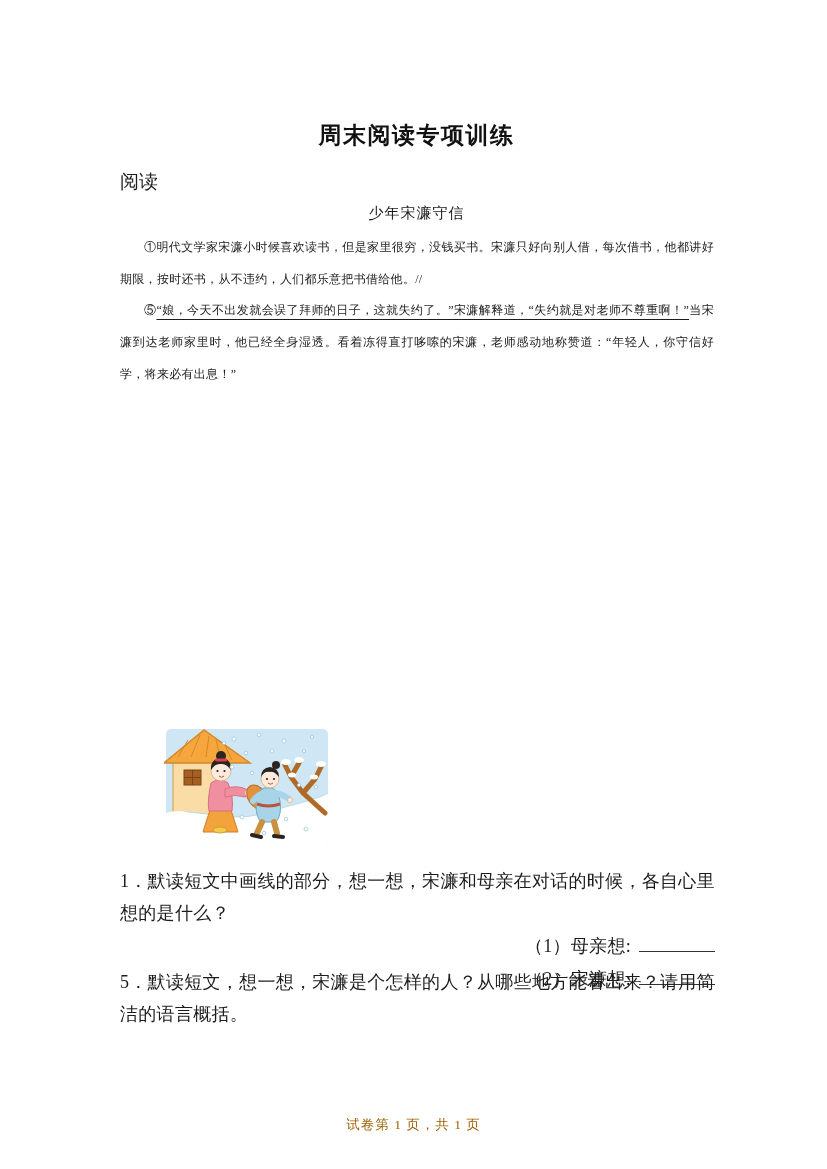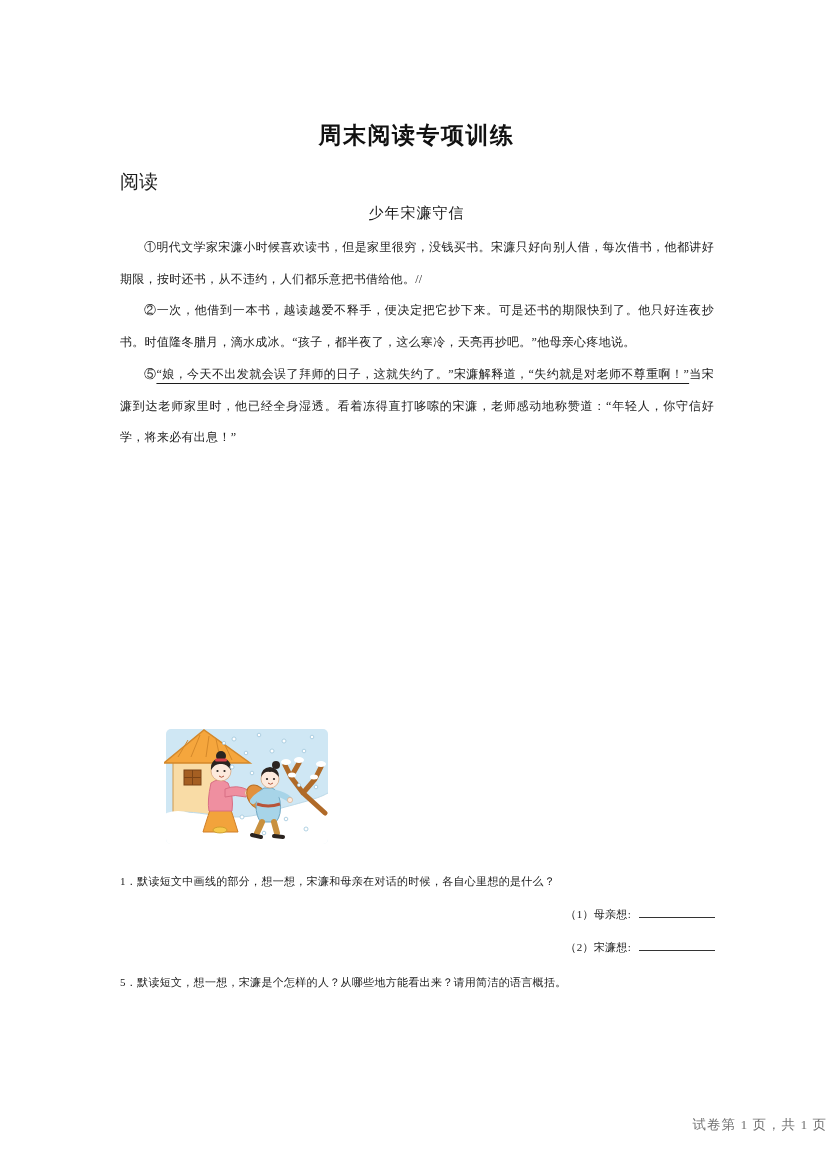--- a/index.html
+++ b/index.html
@@ -33,51 +33,50 @@
     text-decoration:underline;
     text-underline-offset:5px;
     text-decoration-thickness:1px;
   }
   .illustration {
     position:absolute; top:727px; left:164px; width:166px; height:120px;
     display:block;
   }
   .q-block {
     position:absolute; left:120px; width:595px;
-    font-family:"Liberation Serif", serif; font-size:11px;
+    font-family:"Liberation Serif", serif; font-size:18px;
     line-height:32px; letter-spacing:0.3px;
   }
   #q1 { top:865px; }
   #q2 { top:966px; }
   .q-sub { margin-top:1px; padding-left:4px;text-align:right; }
   .blank {
     display:inline-block; width:76px; height:15px;
     border-bottom:1.5px solid #333; margin-left:8px;
     vertical-align:baseline;
   }
   .footer {
     position:absolute; top:1116px; left:0; width:827px;
-    text-align:right; font-family:"Liberation Serif", serif;
-    font-size:13.5px; color:#737373; letter-spacing:1px;
+    text-align:center; font-family:"Liberation Serif", serif;
+    font-size:13.5px; color:#a16207; letter-spacing:1px;
   }
 </style>
 </head>
 <body>
 
 <div class="page">
 
   <h1 class="doc-title">周末阅读专项训练</h1>
 
   <div class="section-label">阅读</div>
 
   <div class="passage-title">少年宋濂守信</div>
 
   <div class="passage-body">
       <p><span>①明代文学家宋濂小时候喜欢读书，但是家里很穷，没钱买书。宋濂只好向别人借，每次借书，他都讲好期限，按时还书，从不违约，人们都乐意把书借给他。//</span></p>
-      <p><span>②一次，他借到一本书，越读越爱不释手，便决定把它抄下来。可是还书的期限快到了。他只好连夜抄书。时值隆冬腊月，滴水成冰。“孩子，都半夜了，这么寒冷，天亮再抄吧。”他母亲心疼地说。</span></p>
       <p><span>⑤</span><span class="u">“娘，今天不出发就会误了拜师的日子，这就失约了。”宋濂解释道，“失约就是对老师不尊重啊！”</span><span>当宋濂到达老师家里时，他已经全身湿透。看着冻得直打哆嗦的宋濂，老师感动地称赞道：“年轻人，你守信好学，将来必有出息！”</span></p>
     </div>
 
   <svg class="illustration" viewBox="0 0 166 120" xmlns="http://www.w3.org/2000/svg">
     <rect x="2" y="2" width="162" height="115" rx="5" fill="#cfe7f4"></rect>
 
     <rect x="9" y="34" width="45" height="56" fill="#f9dca6" stroke="#cf9a4e" stroke-width="1"></rect>
     <polygon points="0,36 40,3 86,36" fill="#f5a63d" stroke="#d4882a" stroke-width="1.5"></polygon>
     <path d="M14,30 L24,13 M27,30 L36,8 M42,30 L45,9 M56,31 L52,12 M68,33 L60,16" stroke="#d4882a" stroke-width="1" fill="none"></path>
     <rect x="20" y="43" width="17" height="15" fill="#a55f22" stroke="#7c4416"></rect>

